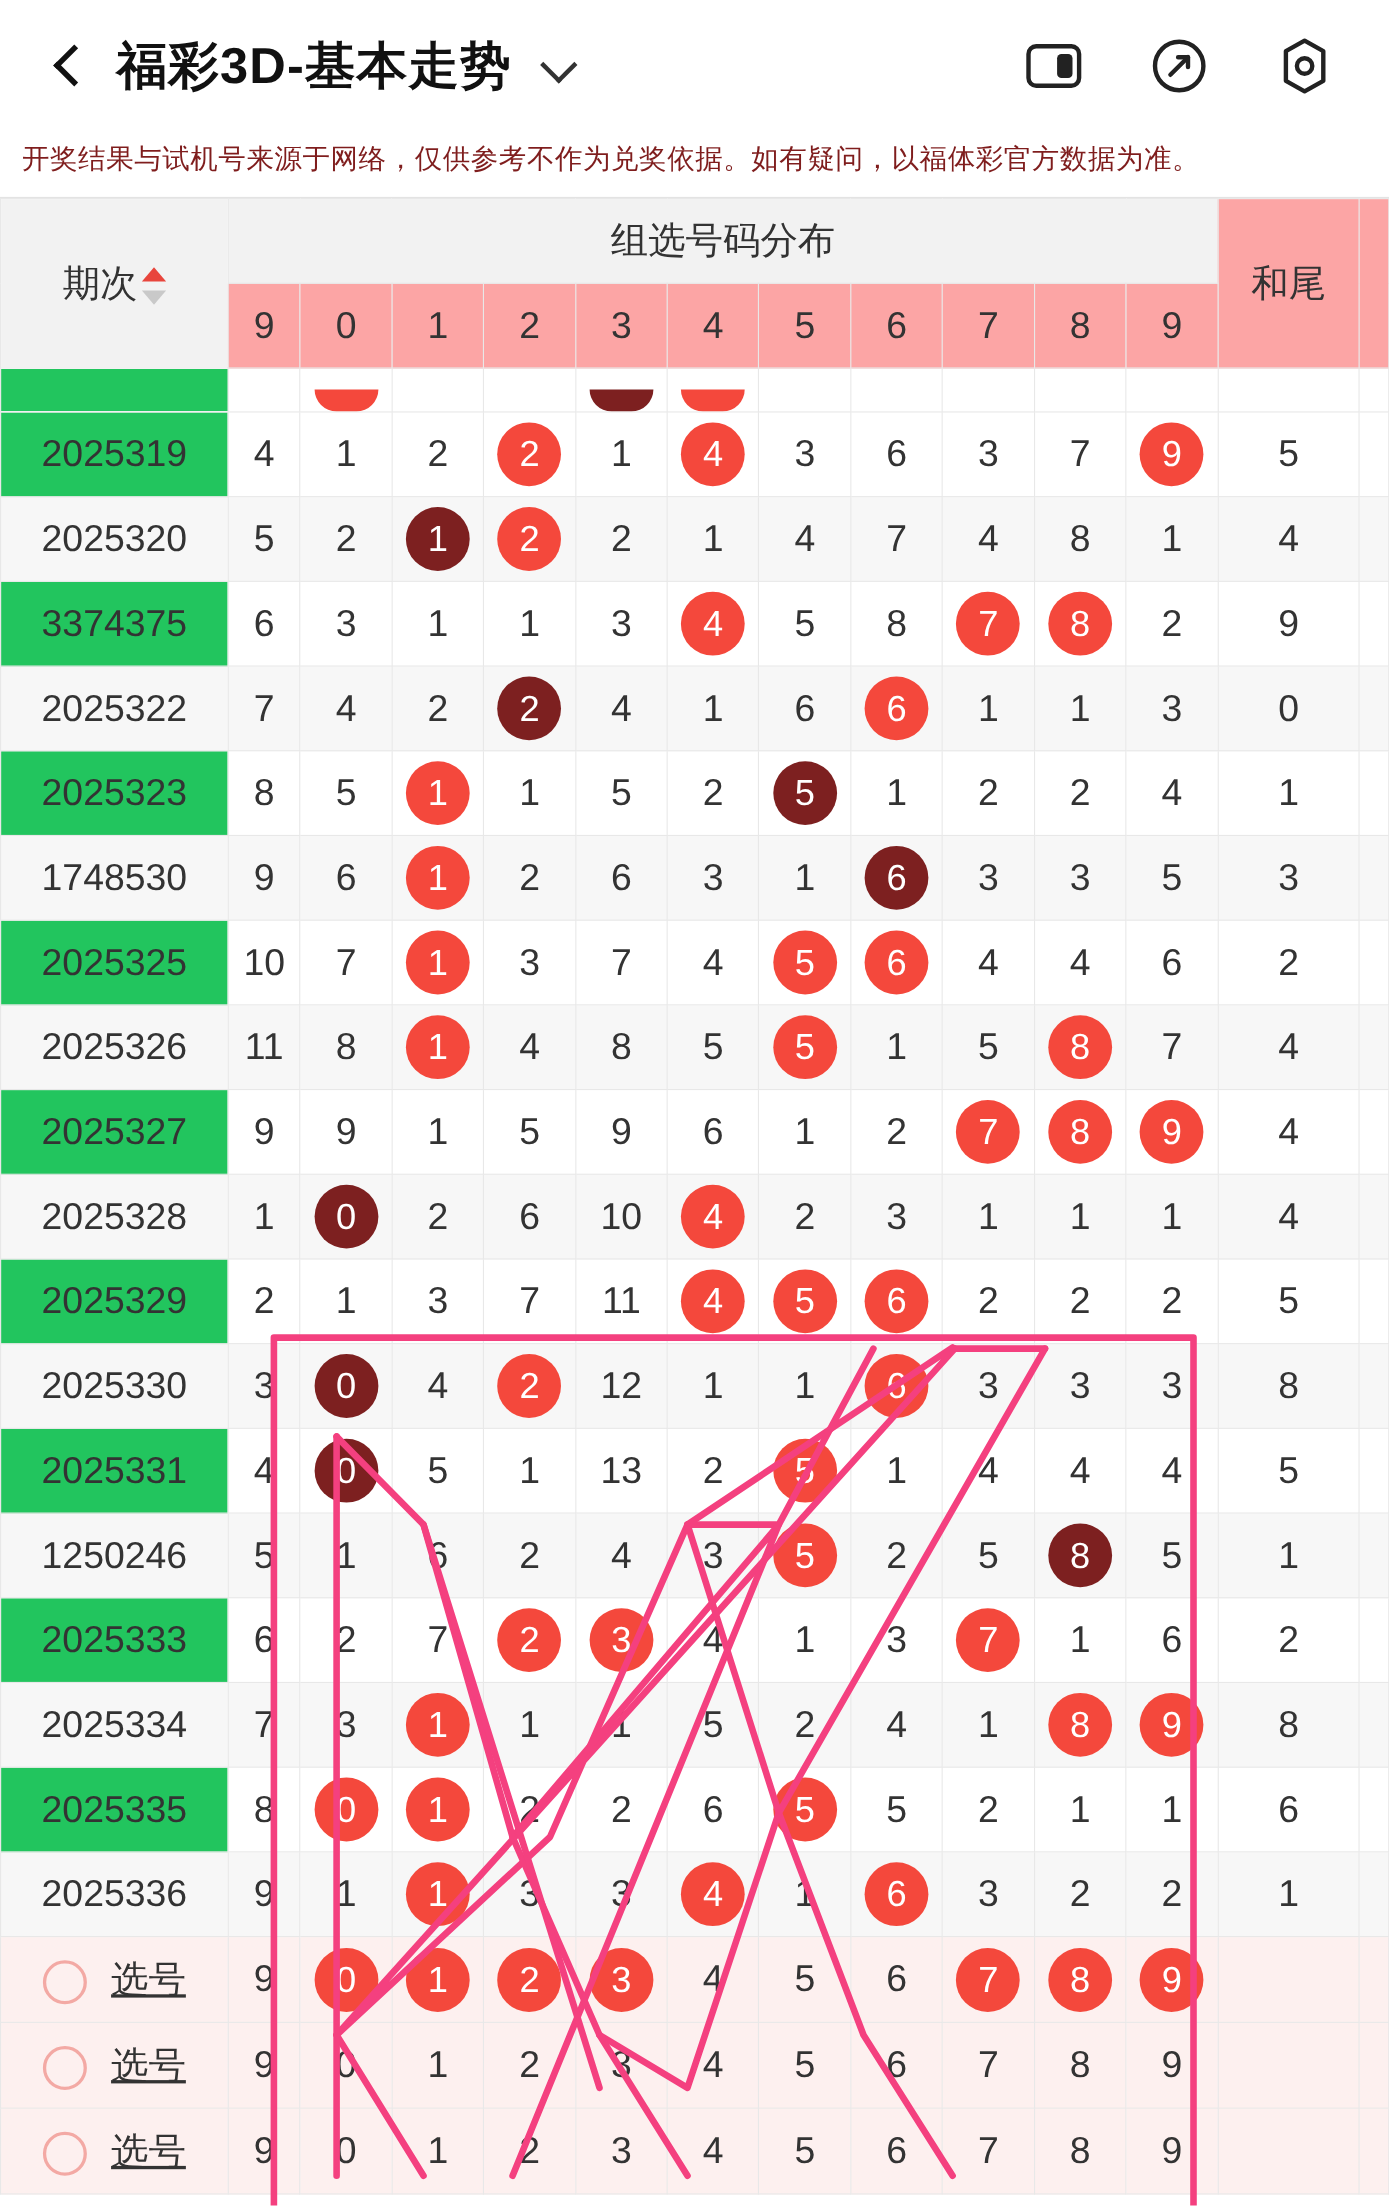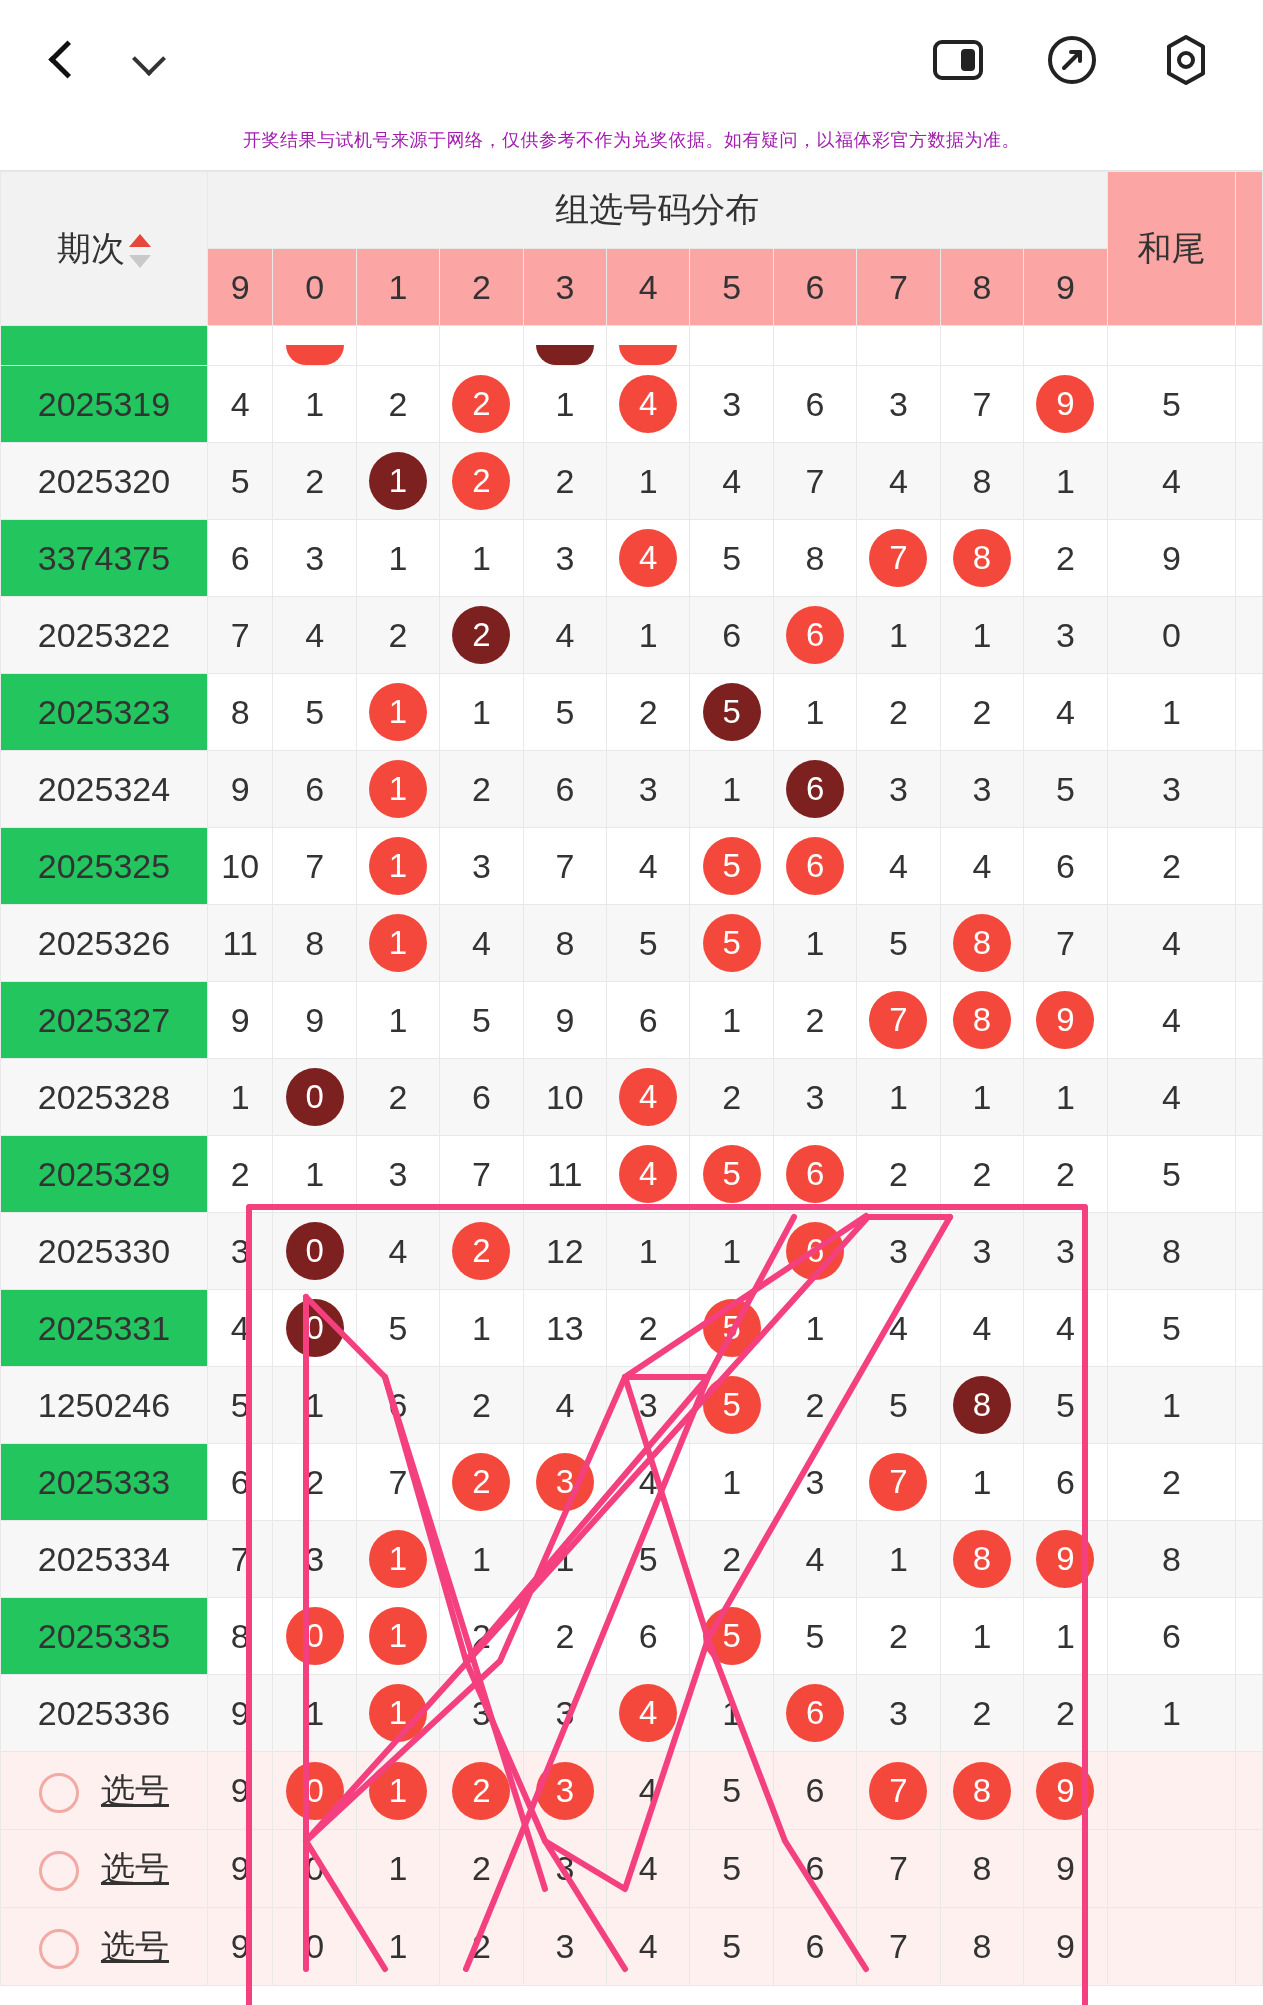--- a/index.html
+++ b/index.html
@@ -60,23 +60,22 @@
     margin-left: auto;
     display: flex;
     align-items: center;
     gap: 60px;
     padding-right: 10px;
   }
   .hicon { width: 54px; height: 54px; position: relative; }
   .hicon svg { display:block; }
   
   .notice {
-    text-align: center;
-    color: #a21caf;
-    font-size: 18px;
+    color: #7f1d1d;
+    font-size: 25px;
     padding: 8px 20px 18px 20px;
     letter-spacing: .5px;
   }
   
   .table-wrap {
     position: relative;
     border-top: 1px solid #e3e3e3;
   }
   table.grid {
     border-collapse: collapse;
@@ -197,20 +196,21 @@
     left: 0; top: 0;
     width: 1263px; height: 2005px;
     pointer-events: none;
   }
 </style>
 </head>
 <body>
 
 <div class="header">
   <div class="back-icon"></div>
+  <div class="title">福彩3D-基本走势</div>
   <div class="chev-down"></div>
   <div class="header-actions">
     <div class="hicon">
       <svg width="54" height="54" viewBox="0 0 54 54">
         <rect x="4" y="9" width="46" height="36" rx="7" fill="none" stroke="#222" stroke-width="4"></rect>
         <rect x="30" y="16" width="14" height="22" rx="4" fill="#222"></rect>
       </svg>
     </div>
     <div class="hicon">
       <svg width="54" height="54" viewBox="0 0 54 54">
@@ -362,21 +362,21 @@
           <td>2</td>
           <td><span class="ball dark">5</span></td>
           <td>1</td>
           <td>2</td>
           <td>2</td>
           <td>4</td>
           <td class="tail">1</td>
           <td></td>
         </tr>
         <tr class="alt">
-          <td class="issue">2025324</td>
+          <td class="issue">1748530</td>
           <td class="miss">9</td>
           <td>6</td>
           <td><span class="ball red">1</span></td>
           <td>2</td>
           <td>6</td>
           <td>3</td>
           <td>1</td>
           <td><span class="ball dark">6</span></td>
           <td>3</td>
           <td>3</td>

